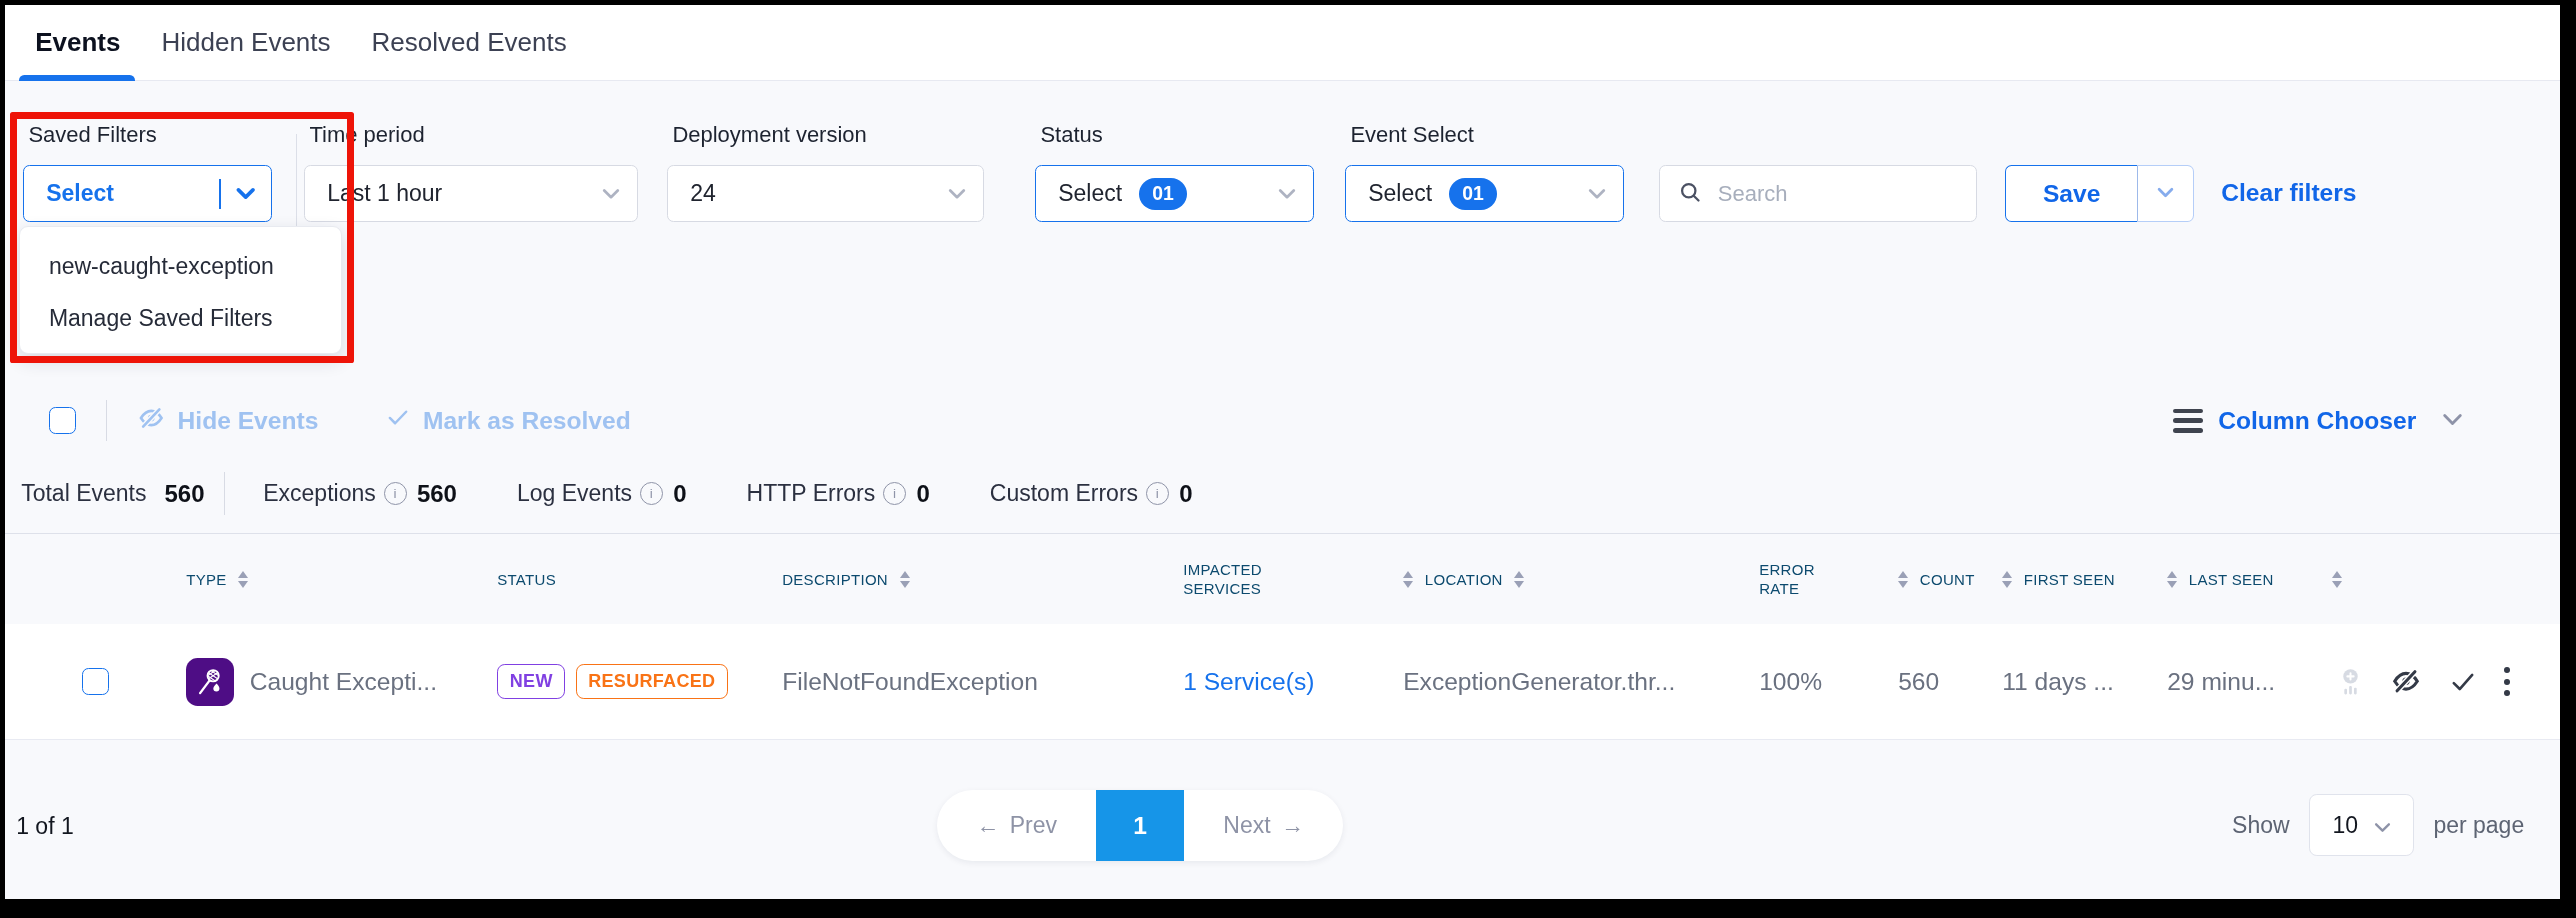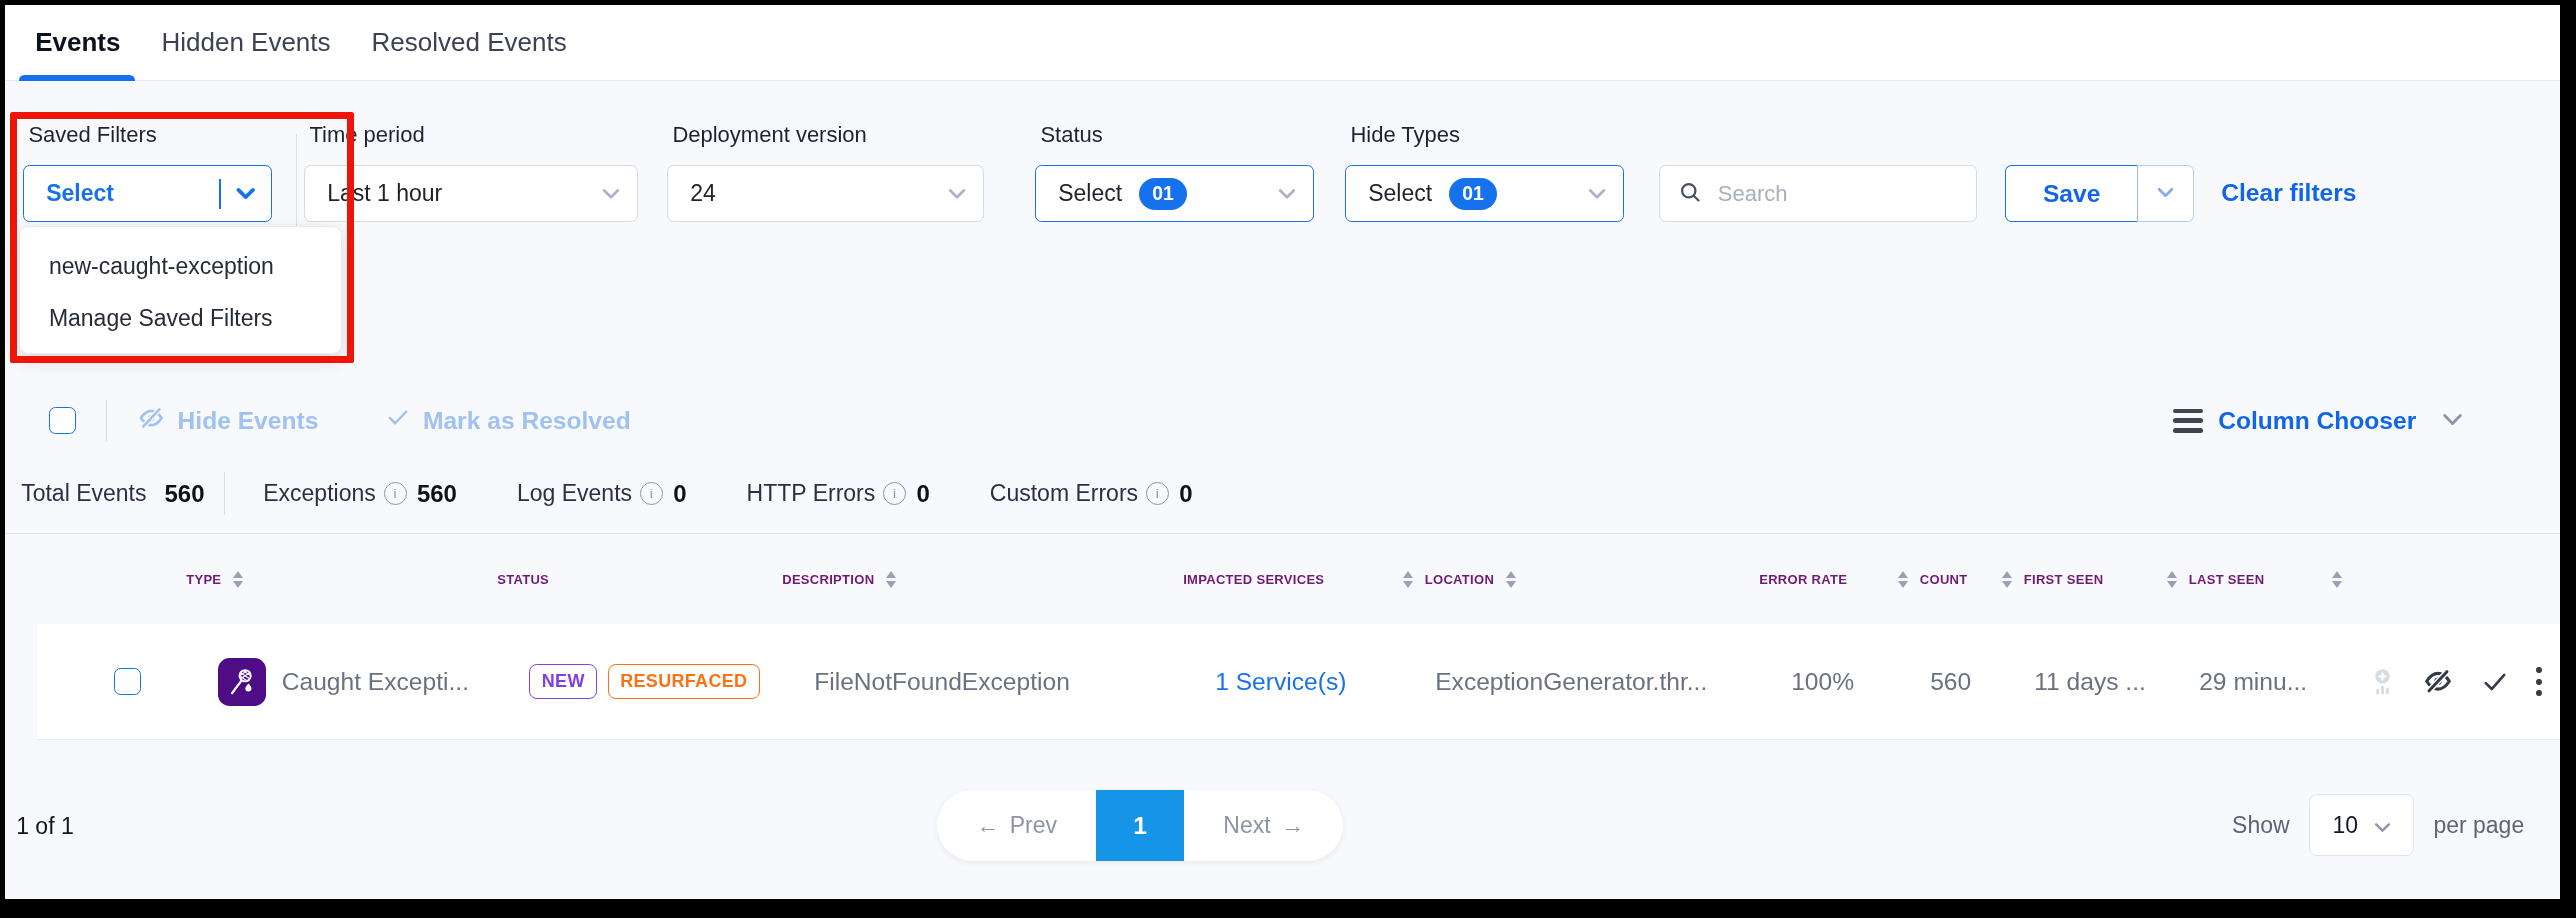--- a/index.html
+++ b/index.html
@@ -63,31 +63,31 @@
   
   .stats-row{position:absolute;top:388px;left:0;right:0;height:49px;display:flex;align-items:center;padding-left:16px;font-size:23px;color:#2b3040;text-align:center;}
   .stat-val{font-weight:700;color:#0e1118;font-size:24px;}
   .stats-sep{width:1.3px;height:43px;background:#d8dbe4;margin:0 38px 0 19.4px;}
   .stat-item{display:flex;align-items:center;margin-right:60px;}
   .info-ic{width:21px;height:21px;border:1.3px solid #8f94a8;border-radius:50%;color:#8f94a8;font-size:13.6px;display:inline-flex;align-items:center;justify-content:center;margin:0 10.4px 0 7.8px;cursor:pointer;}
   .stats-divider{position:absolute;top:452px;left:0;right:0;border-top:1.3px solid #dee1ea;}
 
   
   .tgrid{display:grid;grid-template-columns:181px 311px 285px 401px 220px 356px 139px 104px 165px 165px 1fr;align-items:center;}
-  .thead{position:absolute;top:453px;left:0;right:0;height:91px;font-size:13px;font-weight:700;color:#701a75;letter-spacing:0.3px;}
+  .thead{position:absolute;top:453px;left:0;right:0;height:91px;font-size:15px;font-weight:400;color:#0c4a6e;letter-spacing:0.3px;}
   .hcell{display:flex;align-items:center;gap:11.6px;cursor:pointer;}
   .hcell .wrap{display:inline-block;line-height:1.25;}
   .w-imp{max-width:142px;}
   .w-rate{max-width:91px;}
   .sort{display:inline-flex;flex-direction:column;gap:3.2px;}
   .sort i{width:0;height:0;border-left:5.8px solid transparent;border-right:5.8px solid transparent;}
   .sort .up{border-bottom:7.1px solid #9aa0b6;}
   .sort .dn{border-top:7.1px solid #9aa0b6;}
 
-  .trow{position:absolute;top:543px;left:0;right:0;height:115px;background:#fff;border-bottom:1.3px solid #e8eaf2;font-size:24.6px;color:#6a7180;margin-left:32px;}
+  .trow{position:absolute;top:543px;left:0;right:0;height:115px;background:#fff;border-bottom:1.3px solid #e8eaf2;font-size:24.6px;color:#6a7180;}
   .c-center{display:flex;justify-content:center;}
   .typecell{display:flex;align-items:center;gap:15.5px;}
   .type-ic{width:48px;height:48px;background:#4e0d85;border-radius:11.6px;display:flex;align-items:center;justify-content:center;flex:none;}
   .badges{display:flex;gap:10.4px;}
   .badge{font-size:18px;font-weight:700;border-radius:7.8px;padding:5.8px 11.6px;background:#fff;letter-spacing:0.3px;text-align:right;}
   .b-new{color:#8040e2;border:1.9px solid #8040e2;}
   .b-res{color:#f97316;border:1.9px solid #f97316;}
   .svc-link{color:#1672ec;cursor:pointer;}
   .rowacts{display:flex;align-items:center;gap:26px;padding-left:5.2px;}
   .ric{cursor:pointer;display:flex;align-items:center;}
@@ -178,21 +178,21 @@
         <span class="spring"></span>
         <span class="chev">
           <svg width="18" height="11.6" viewBox="0 0 16 10">
               <path d="M2 2l6 6 6-6" fill="none" stroke="#aeb3c2" stroke-width="2.4" stroke-linecap="round" stroke-linejoin="round"></path>
             </svg>
         </span>
       </div>
     </div>
 
     <div class="fgroup fld-et">
-      <div class="flabel">Hide Types</div>
+      <div class="flabel">Event Select</div>
       <div class="fctl blue">
         <span>Select</span>
         <span class="count-pill">01</span>
         <span class="spring"></span>
         <span class="chev">
           <svg width="18" height="11.6" viewBox="0 0 16 10">
               <path d="M2 2l6 6 6-6" fill="none" stroke="#aeb3c2" stroke-width="2.4" stroke-linecap="round" stroke-linejoin="round"></path>
             </svg>
         </span>
       </div>

